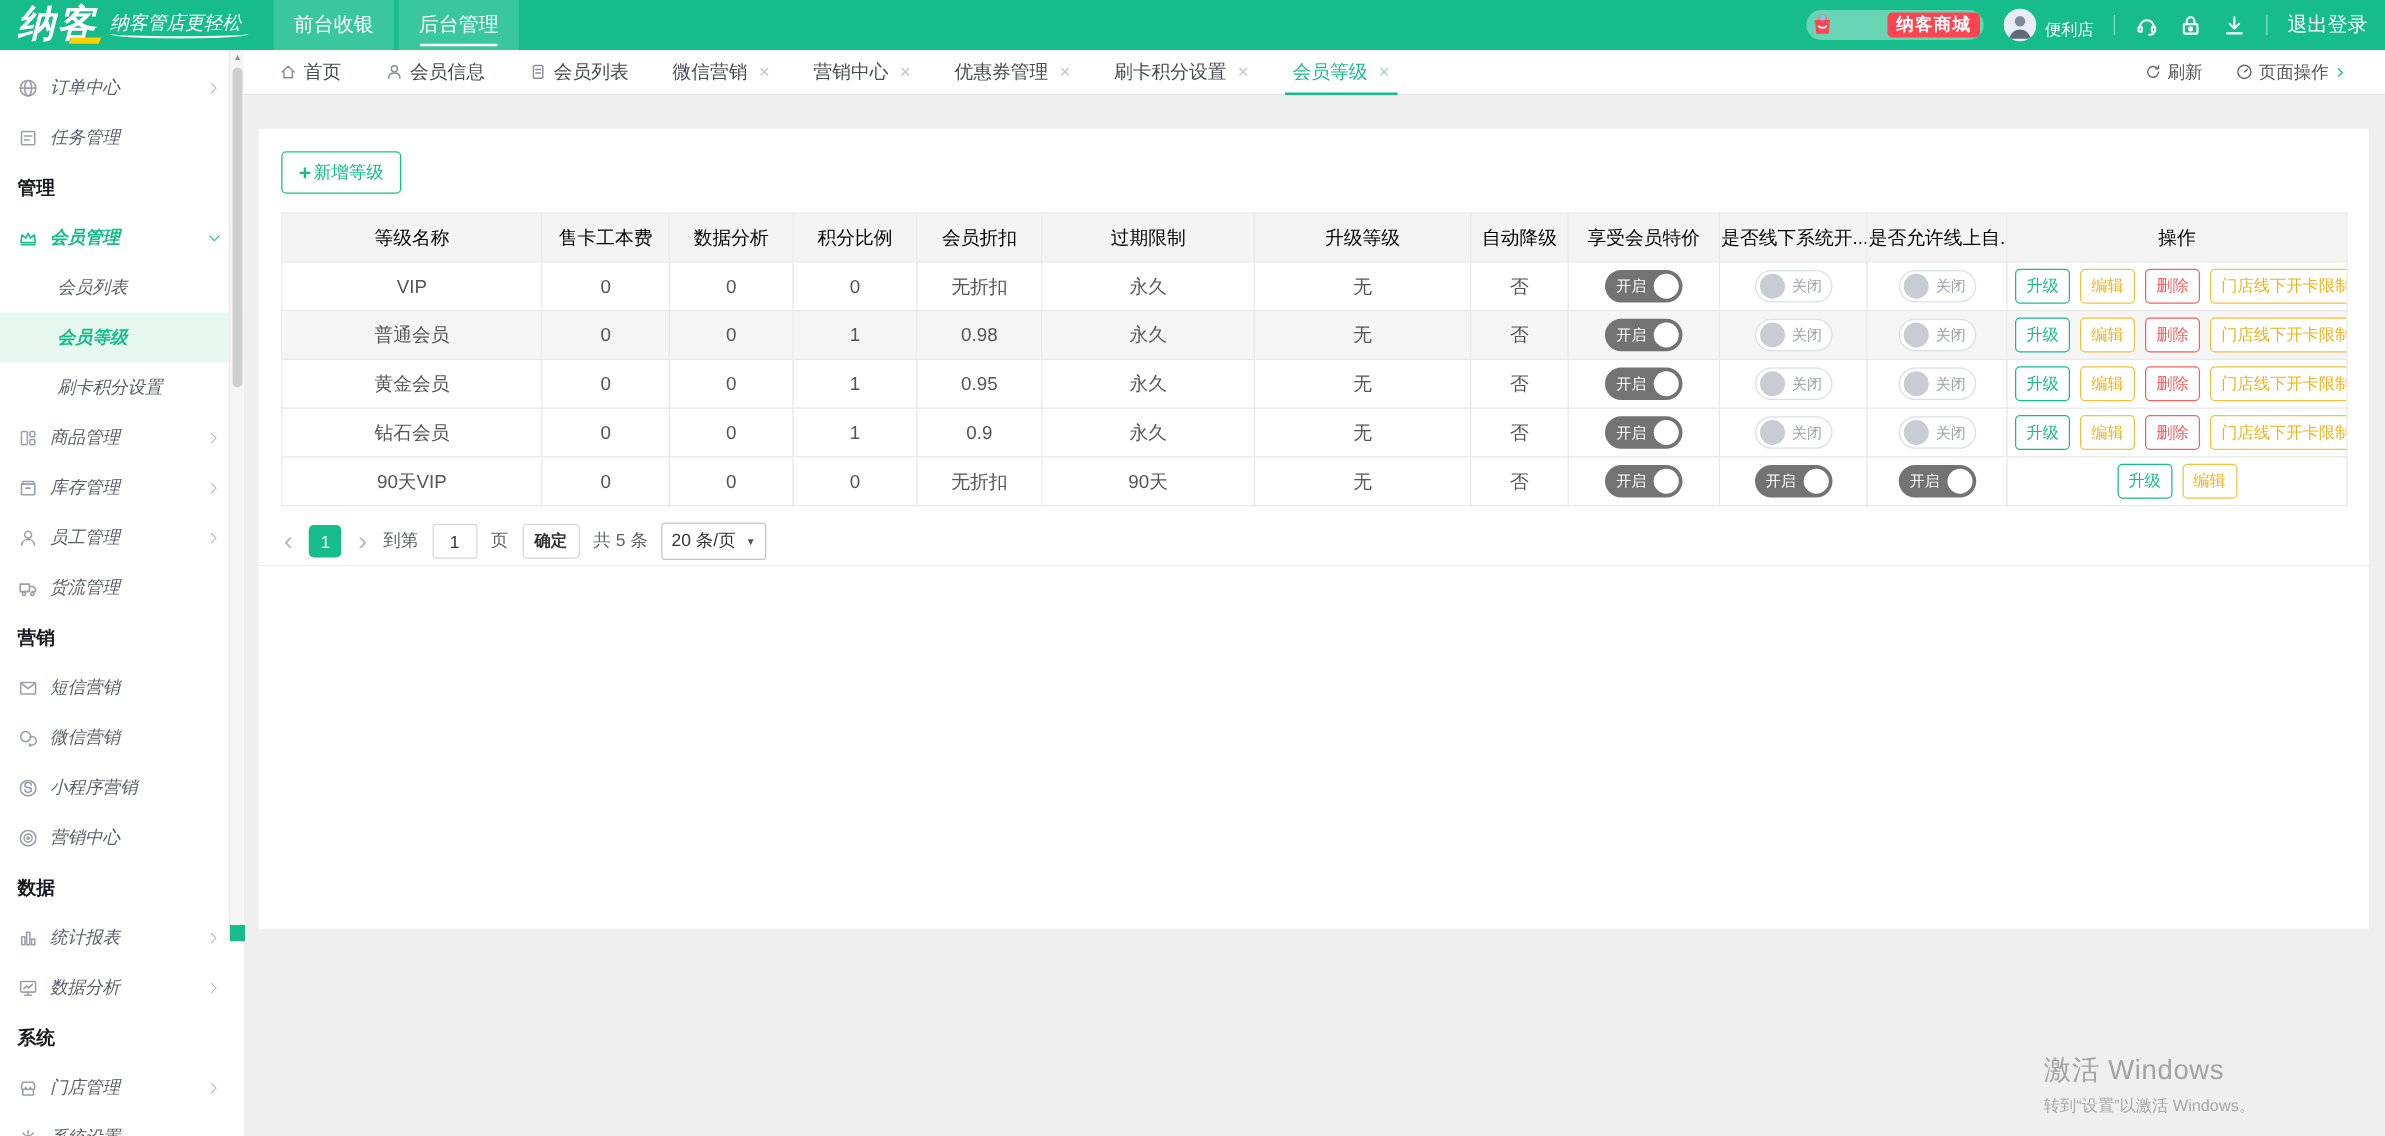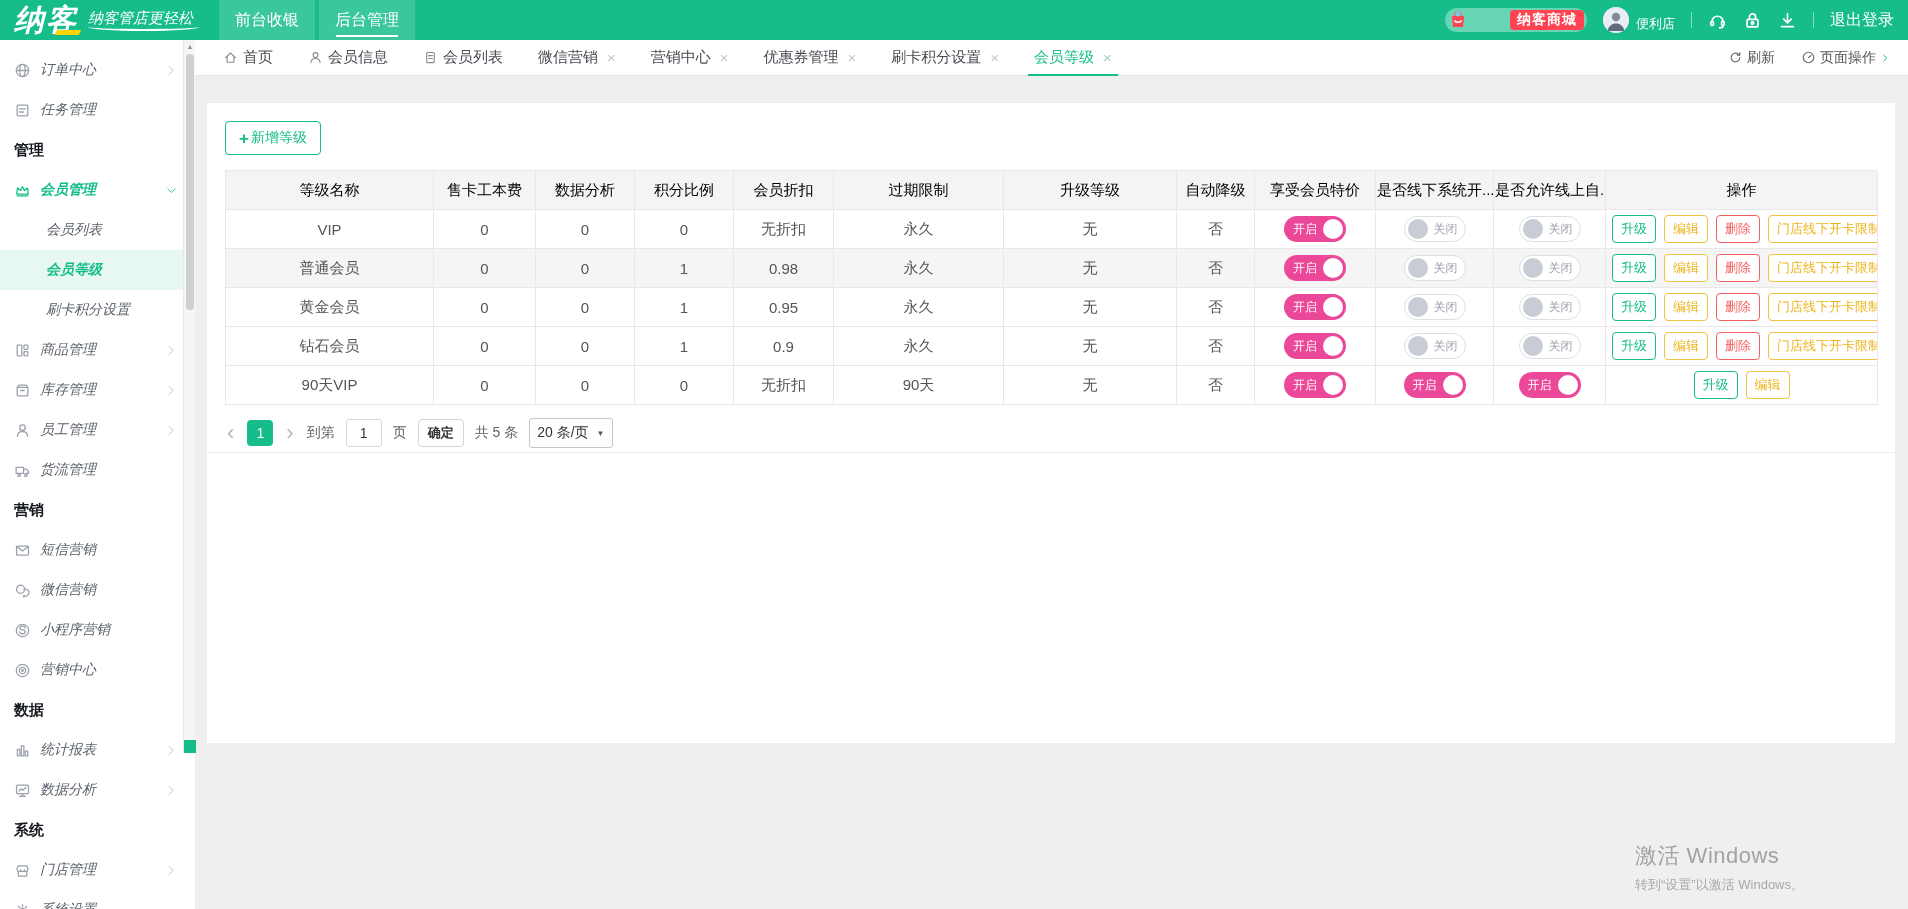--- a/index.html
+++ b/index.html
@@ -48,40 +48,40 @@
 
   
   .tabbar{position:absolute;left:195px;top:40px;width:1713px;height:36px;background:#fff;border-bottom:1px solid #e4e4e4;box-sizing:border-box;display:flex;align-items:center;z-index:10;}
   .tabs{display:flex;align-items:center;padding-left:28px;height:36px;}
   .tab{position:relative;height:36px;display:flex;align-items:center;margin-right:35px;font-size:15px;color:#474b52;cursor:pointer;white-space:nowrap;}
   .tab .icon{width:15px;height:15px;margin-right:5px;color:#878c95;display:inline-flex;}
   .tab .close{margin-left:9px;font-size:15px;color:#c3c7cd;cursor:pointer;}
   .tab.active{color:#16bd8a;}
   .tab.active .close{color:#9fd9c2;}
   .tab.active::after{content:"";position:absolute;left:-6px;right:-6px;bottom:0;height:2px;background:#16bd8a;}
-  .tab-actions{position:absolute;right:18px;display:flex;align-items:center;gap:26px;color:#555;font-size:14px;}
+  .tab-actions{position:absolute;right:31px;display:flex;align-items:center;gap:26px;color:#555;font-size:14px;}
   .ta{display:flex;align-items:center;gap:4px;cursor:pointer;}
   .ta .icon{width:15px;height:15px;display:inline-flex;color:#666;}
   .ta .chevR{width:10px;height:10px;color:#16bd8a;display:inline-flex;}
   .ta .chevR svg{width:100%;height:100%;fill:none;stroke:currentColor;stroke-width:1.6;stroke-linecap:round;stroke-linejoin:round;}
 
   
   .content{position:absolute;left:195px;top:76px;width:1713px;height:833px;background:#efefef;}
   .card{position:absolute;left:12px;top:27px;width:1688px;height:640px;background:#fff;box-sizing:border-box;padding:18px;}
   .card-divider{position:absolute;left:0;right:0;top:349px;height:0;border-bottom:1px solid #ececec;}
   .add-btn{display:inline-flex;align-items:center;height:34px;padding:0 13px;background:#fff;border:1px solid #16bd8a;border-radius:4px;color:#16bd8a;font-size:14px;cursor:pointer;font-family:inherit;}
   .add-btn .plus{font-size:17px;font-weight:bold;margin-right:2px;line-height:1;}
 
   table.lvl{border-collapse:collapse;table-layout:fixed;width:1652px;margin-top:15px;}
   .lvl th{height:36px;background:#f4f4f4;font-weight:400;font-size:15px;color:#000000;border:1px solid #e8e8e8;overflow:hidden;white-space:nowrap;}
   .lvl td{height:39px;text-align:center;font-size:15px;color:#555;border:1px solid #e8e8e8;background:#fff;overflow:hidden;white-space:nowrap;padding:0 2px;box-sizing:border-box;}
   .lvl tr.shaded td{background:#f5f5f5;}
 
   .toggle{display:inline-flex;align-items:center;width:62px;height:26px;border-radius:13px;cursor:pointer;box-sizing:border-box;vertical-align:middle;}
-  .toggle.on{background:#ec4899;justify-content:flex-start;}
+  .toggle.on{background:#737373;justify-content:flex-start;}
   .toggle.on .t-label{color:#fff;font-size:12px;margin-left:9px;}
   .toggle.on .knob{margin-left:auto;margin-right:3px;background:#fff;}
   .toggle.off{background:#fff;border:1px solid #dcdfe6;justify-content:flex-start;}
   .toggle.off .knob{margin-left:3px;background:#c8ccd4;}
   .toggle.off .t-label{color:#9b9fa8;font-size:12px;margin-left:6px;}
   .knob{width:20px;height:20px;border-radius:50%;}
 
   .ab{display:inline-block;height:28px;line-height:26px;padding:0 8px;margin:0 4px;border-radius:4px;font-size:13px;background:#fff;cursor:pointer;box-sizing:border-box;}
   .ab.green{border:1px solid #16bd8a;color:#16bd8a;}
   .ab.yellow{border:1px solid #f0c23e;color:#eeb41e;}

